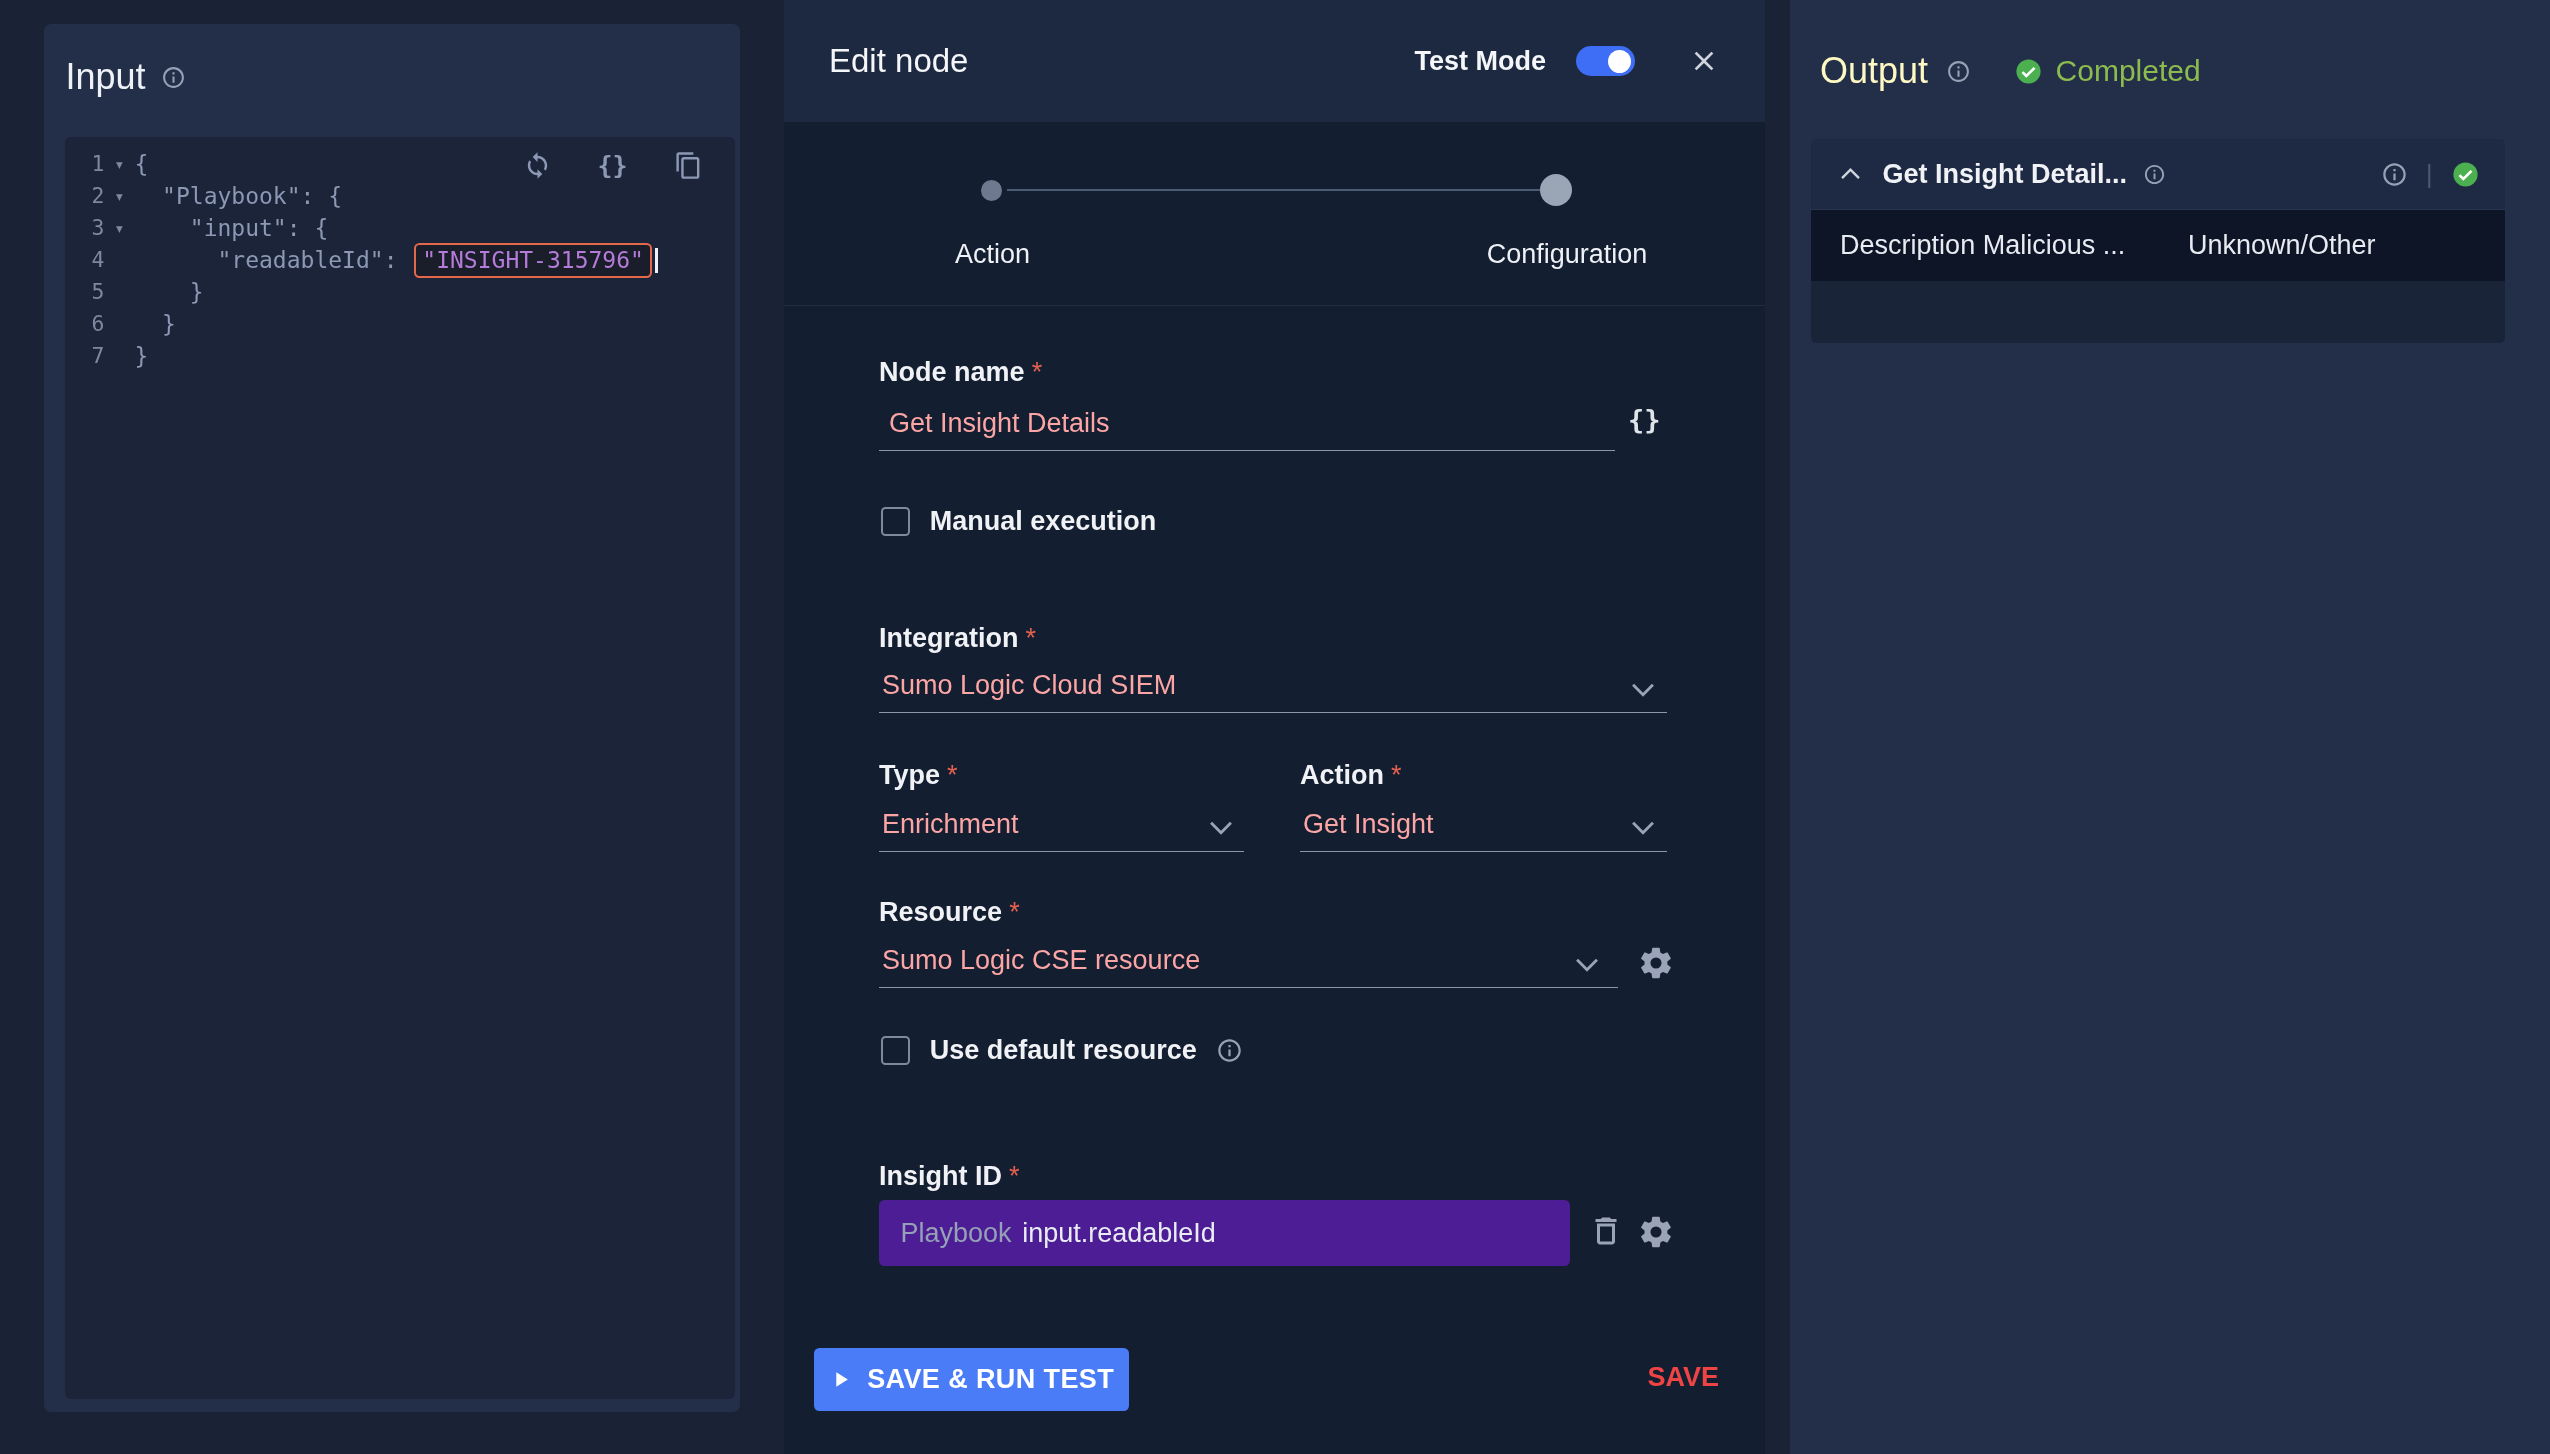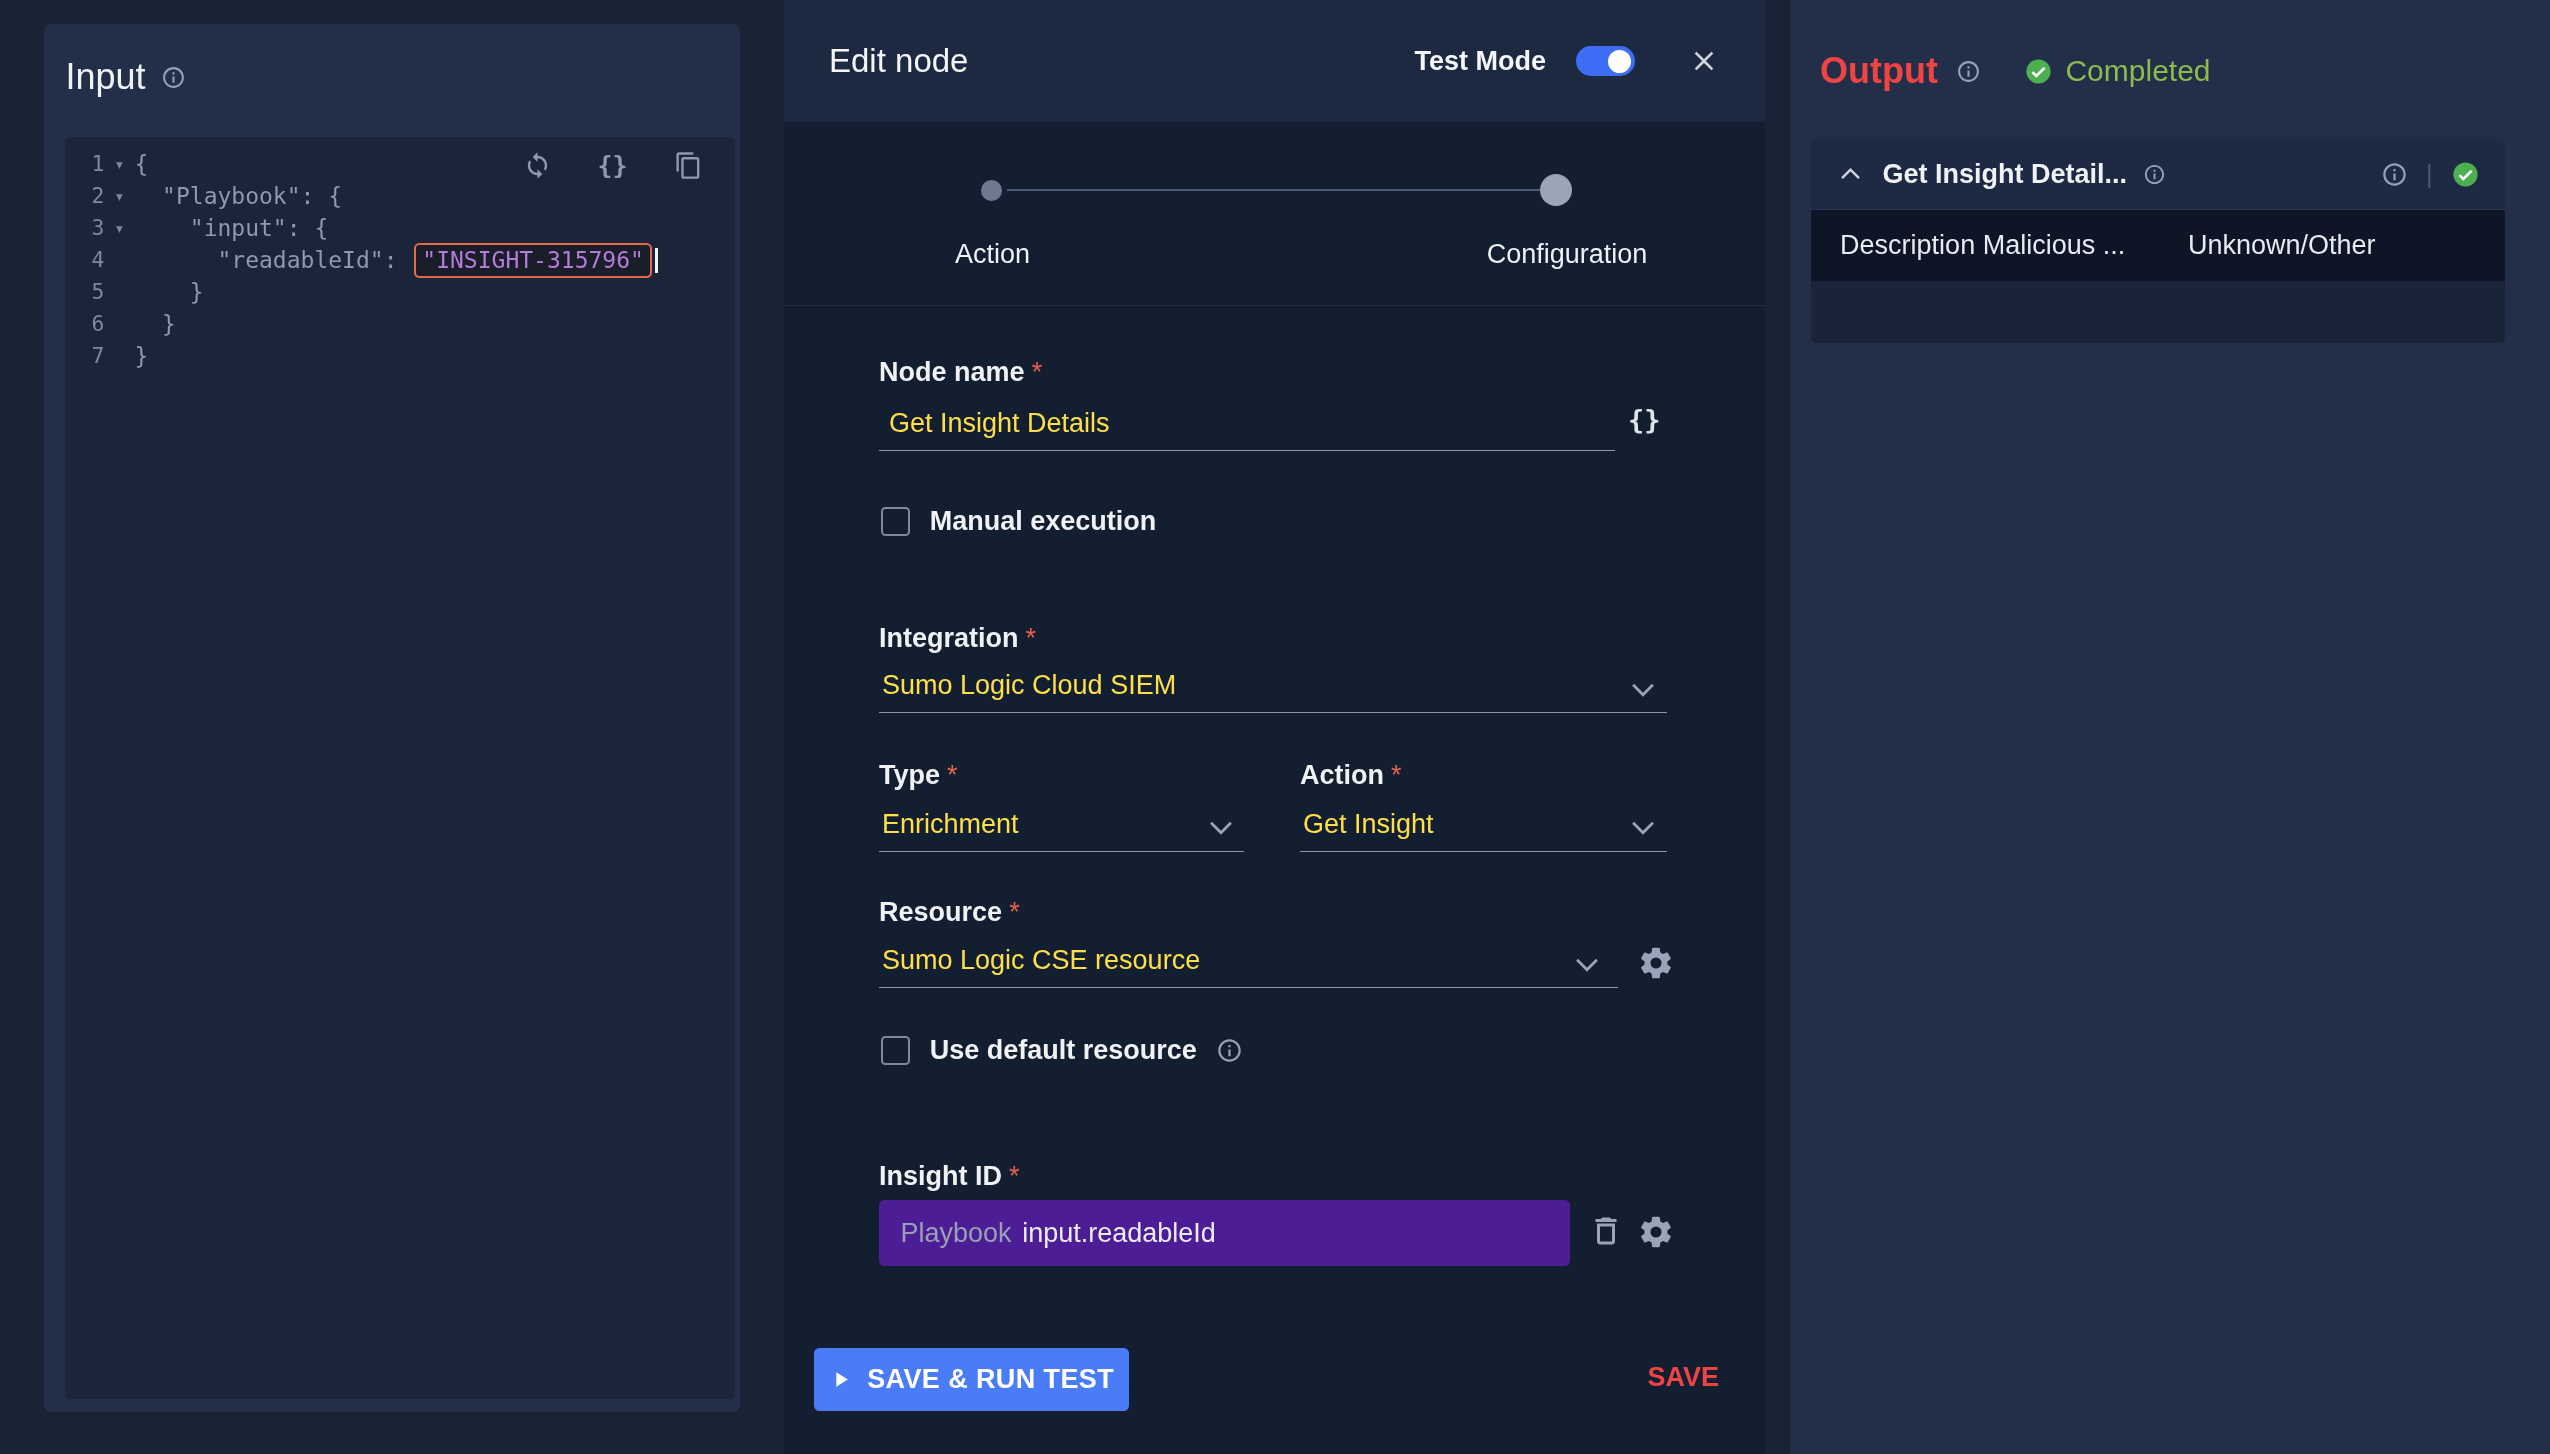--- a/index.html
+++ b/index.html
@@ -72,21 +72,21 @@
   .step-line{position:absolute;top:189px;left:223px;width:533px;height:1.8px;background:#4d5a75;}
   .step-circle-1{position:absolute;top:180px;left:197px;width:21.4px;height:21.4px;border-radius:50%;background:#6e7990;}
   .step-circle-2{position:absolute;top:174px;left:756px;width:32px;height:32px;border-radius:50%;background:#9aa5b6;}
   .step-label{position:absolute;top:239px;font-size:27px;color:#eef1f5;text-align:center;}
   .step-label-1{left:119px;width:179px;}
   .step-label-2{left:676px;width:214px;}
   .stepper-divider{position:absolute;top:305px;left:0;right:0;height:0.9px;background:rgba(255,255,255,0.07);}
 
   .f-label{position:absolute;font-size:27px;font-weight:700;color:#f0f2f6;white-space:nowrap;}
   .req{color:var(--required-asterisk);margin-left:7.1px;font-weight:400;}
-  .f-value{position:absolute;font-size:27px;font-weight:400;color:#fde047;white-space:nowrap;cursor:pointer;}
+  .f-value{position:absolute;font-size:27px;font-weight:400;color:#fca5a5;white-space:nowrap;cursor:pointer;}
   .f-line{position:absolute;height:0.9px;background:#8e97a9;}
   .chevron{position:absolute;color:#9aa3b8;cursor:pointer;}
   .braces-icon{position:absolute;font-family:"DejaVu Sans Mono", monospace;font-size:27px;font-weight:700;color:#dfe3ea;cursor:pointer;}
   .check-row{position:absolute;display:flex;align-items:center;gap:19.7px;}
   .checkbox{width:29px;height:29px;border:2.7px solid #7f899c;border-radius:4.5px;background:transparent;cursor:pointer;flex:0 0 29px;}
   .check-label{font-size:27px;font-weight:700;color:#f0f2f6;white-space:nowrap;}
   .insight-box{
     position:absolute;left:95px;top:1200px;width:691px;height:66px;
     background:#4c1d95;border-radius:5.4px;display:flex;align-items:center;
     padding:0 21.4px;font-size:27px;gap:10.7px;cursor:text;
@@ -99,21 +99,21 @@
     background:var(--accent-blue);border:none;border-radius:5.4px;
     display:flex;align-items:center;justify-content:center;gap:14.3px;
     color:#ffffff;font-size:27px;font-weight:700;font-family:"Liberation Sans", sans-serif;
     cursor:pointer;letter-spacing:0.4px;
   }
   .save-link{position:absolute;right:46px;top:1362px;font-size:27px;font-weight:700;color:#ef4444;cursor:pointer;}
 
   
   .output-region{position:absolute;left:1790px;top:0;width:760px;height:1455px;background:#232e48;}
   .output-title-row{position:absolute;left:30px;top:50px;display:flex;align-items:center;gap:18px;}
-  .output-title{font-size:36px;font-weight:700;color:#ef4444;}
+  .output-title{font-size:36px;font-weight:400;color:#fef9c3;}
   .completed-wrap{display:flex;align-items:center;gap:12.5px;margin-left:25px;}
   .completed-text{font-size:30px;font-weight:400;color:var(--completed-text-green);}
   .output-card{position:absolute;left:20.6px;top:139px;width:694px;border-radius:5.4px;overflow:hidden;}
   .card-header{height:71px;background:#1e2a44;display:flex;align-items:center;padding:0 25px;border-bottom:0.9px solid rgba(255,255,255,0.05);}
   .card-title{font-size:27px;font-weight:700;color:#f0f2f6;margin:0 16px 0 18px;white-space:nowrap;overflow:hidden;text-overflow:ellipsis;max-width:295px;}
   .card-header-right{margin-left:auto;display:flex;align-items:center;gap:18px;}
   .pipe-divider{color:#4d5970;font-size:25px;font-weight:400;}
   .card-cols{height:71px;background:#1b2640;display:flex;align-items:center;position:relative;font-size:27px;color:#dbe0e9;}
   .col-name{width:363px;flex:0 0 363px;padding-left:29.5px;white-space:nowrap;overflow:hidden;text-overflow:ellipsis;}
   .col-div{position:absolute;left:363px;top:19.7px;width:1.8px;height:32px;background:#46536e;}

